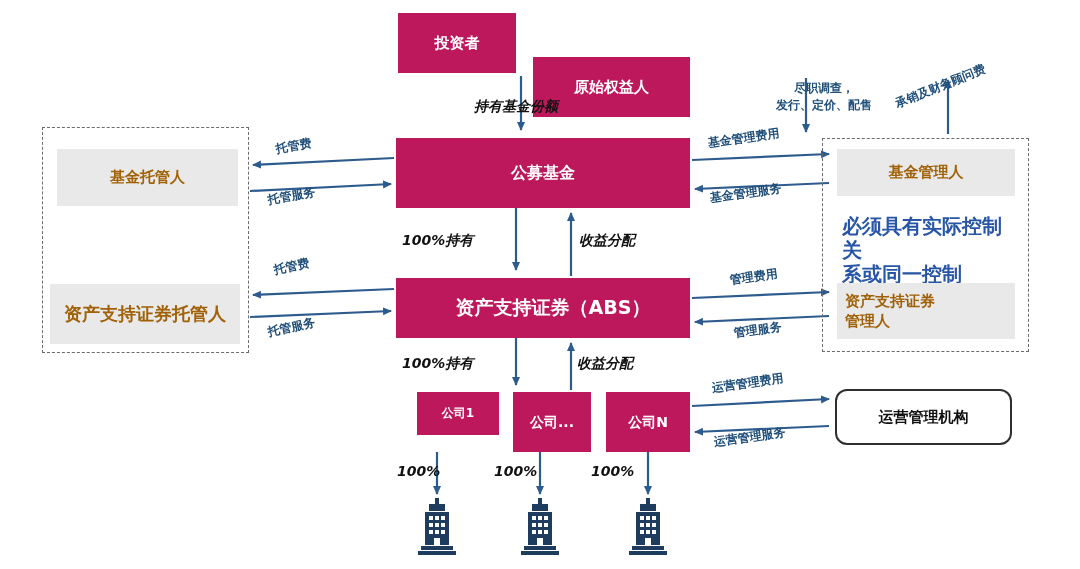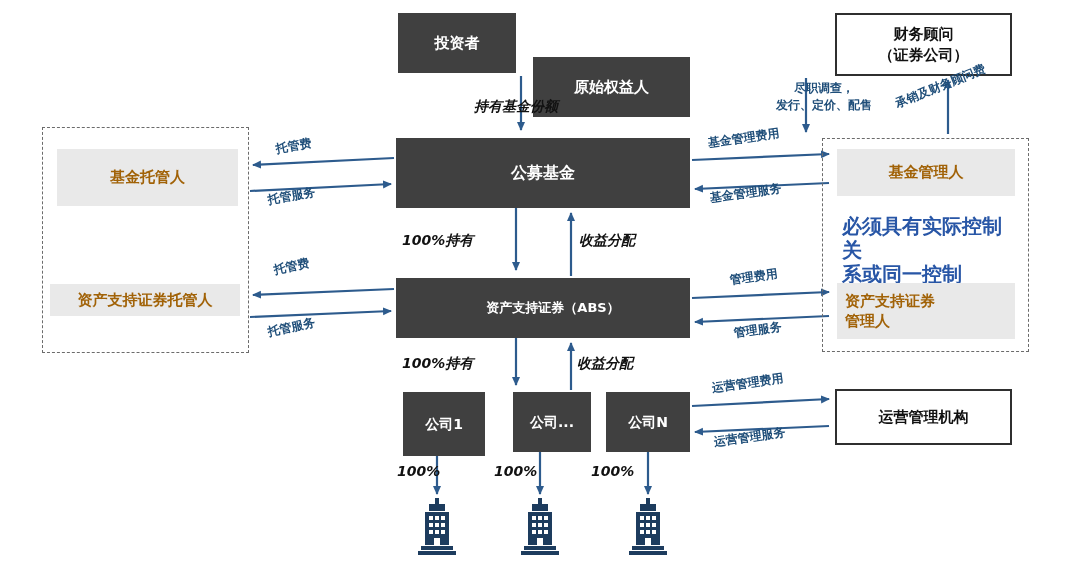--- a/index.html
+++ b/index.html
@@ -5,21 +5,21 @@
   html,body{margin:0;padding:0;background:#fff;}
   .stage{
     position:relative;width:1080px;height:569px;background:#fff;
     font-family:"DejaVu Sans","Liberation Sans",sans-serif;overflow:hidden;
   }
   .arrows{position:absolute;left:0;top:0;width:1080px;height:569px;pointer-events:none;}
   .box{
     position:absolute;display:flex;align-items:center;justify-content:center;
     text-align:center;box-sizing:border-box;line-height:1.35;
   }
-  .blue{background:#404040;color:#ffffff;font-weight:bold;}
+  .blue{background:#be185d;color:#ffffff;font-weight:bold;}
   .gray{background:#e9e9e9;color:#a16207;font-weight:bold;}
   .white-box{background:#ffffff;border:2px solid #2f2f2f;color:#111;font-weight:bold;}
   .dashed{position:absolute;border:1px dashed #6b6b6b;box-sizing:border-box;}
   .lbl{
     position:absolute;color:#1f4e79;font-size:12px;font-weight:600;
     white-space:nowrap;transform-origin:left center;
   }
   .lbl-bold{position:absolute;color:#111;font-size:14px;font-weight:bold;white-space:nowrap;font-style:italic;}
   .note{position:absolute;color:#2856a6;font-weight:bold;}
   .pre{white-space:pre-line;}
@@ -59,31 +59,29 @@
       <line x1="948" y1="134" x2="948" y2="80" marker-end="url(#ah)"></line>
     </g>
   </svg>
 
   <div class="dashed" style="left:42px;top:127px;width:207px;height:226px;"></div>
   <div class="dashed" style="left:822px;top:138px;width:207px;height:214px;"></div>
 
   <div class="box blue" style="left:398px;top:13px;width:118px;height:60px;font-size:15px;">投资者</div>
   <div class="box blue" style="left:533px;top:13px;width:157px;height:60px;font-size:15px;margin-top:44px;">原始权益人</div>
   <div class="box blue" style="left:396px;top:138px;width:294px;height:70px;font-size:16px;">公募基金</div>
-  <div class="box blue" style="left:396px;top:278px;width:294px;height:60px;font-size:13px;padding-left:20px;">资产支持证券（ABS）</div>
-  <div class="box blue" style="left:403px;top:392px;width:82px;height:64px;font-size:14px;">公司1</div>
+  <div class="box blue" style="left:396px;top:278px;width:294px;height:60px;font-size:19px;padding-left:20px;">资产支持证券（ABS）</div>
+  <div class="box blue" style="left:417px;top:392px;width:82px;height:43px;font-size:12px;">公司1</div>
   <div class="box blue" style="left:513px;top:392px;width:78px;height:60px;font-size:14px;">公司...</div>
   <div class="box blue" style="left:606px;top:392px;width:84px;height:60px;font-size:14px;">公司N</div>
 
-  <div class="box white-box pre" style="left:835px;top:13px;width:177px;height:63px;font-size:15px;">财务顾问
-（证券公司）</div>
-  <div class="box white-box" style="left:835px;top:389px;width:177px;height:56px;font-size:15px;">运营管理机构</div>
+  <div class="box white-box" style="left:835px;top:389px;width:177px;height:56px;font-size:15px;border-radius:12px;">运营管理机构</div>
 
   <div class="box gray" style="left:57px;top:149px;width:181px;height:57px;font-size:15px;">基金托管人</div>
-  <div class="box gray" style="left:50px;top:284px;width:190px;height:32px;font-size:15px;">资产支持证券托管人</div>
+  <div class="box gray" style="left:50px;top:284px;width:190px;height:60px;font-size:18px;">资产支持证券托管人</div>
 
   <div class="box gray" style="left:837px;top:149px;width:178px;height:47px;font-size:15px;">基金管理人</div>
   <div class="note pre" style="left:842px;top:216px;width:178px;text-align:left;font-size:20px;line-height:24px;font-family:Liberation Mono, monospace;">必须具有实际控制关
 系或同一控制</div>
   <div class="box gray pre" style="left:837px;top:283px;width:178px;height:56px;font-size:15px;justify-content:flex-start;padding-left:8px;text-align:left;">资产支持证券
 管理人</div>
 
   <div class="lbl-bold" style="left:474px;top:98px;">持有基金份额</div>
   <div class="lbl-bold" style="left:402px;top:232px;">100%持有</div>
   <div class="lbl-bold" style="left:579px;top:232px;">收益分配</div>

